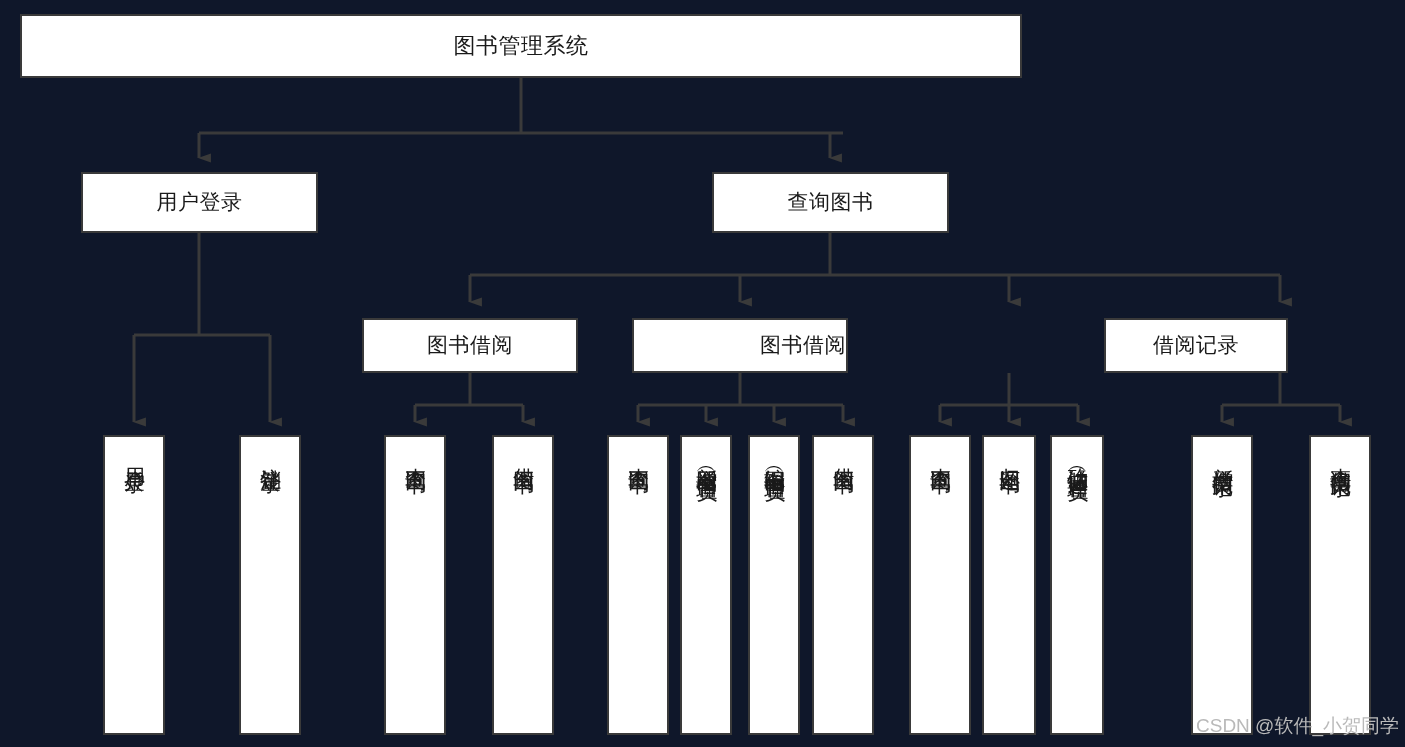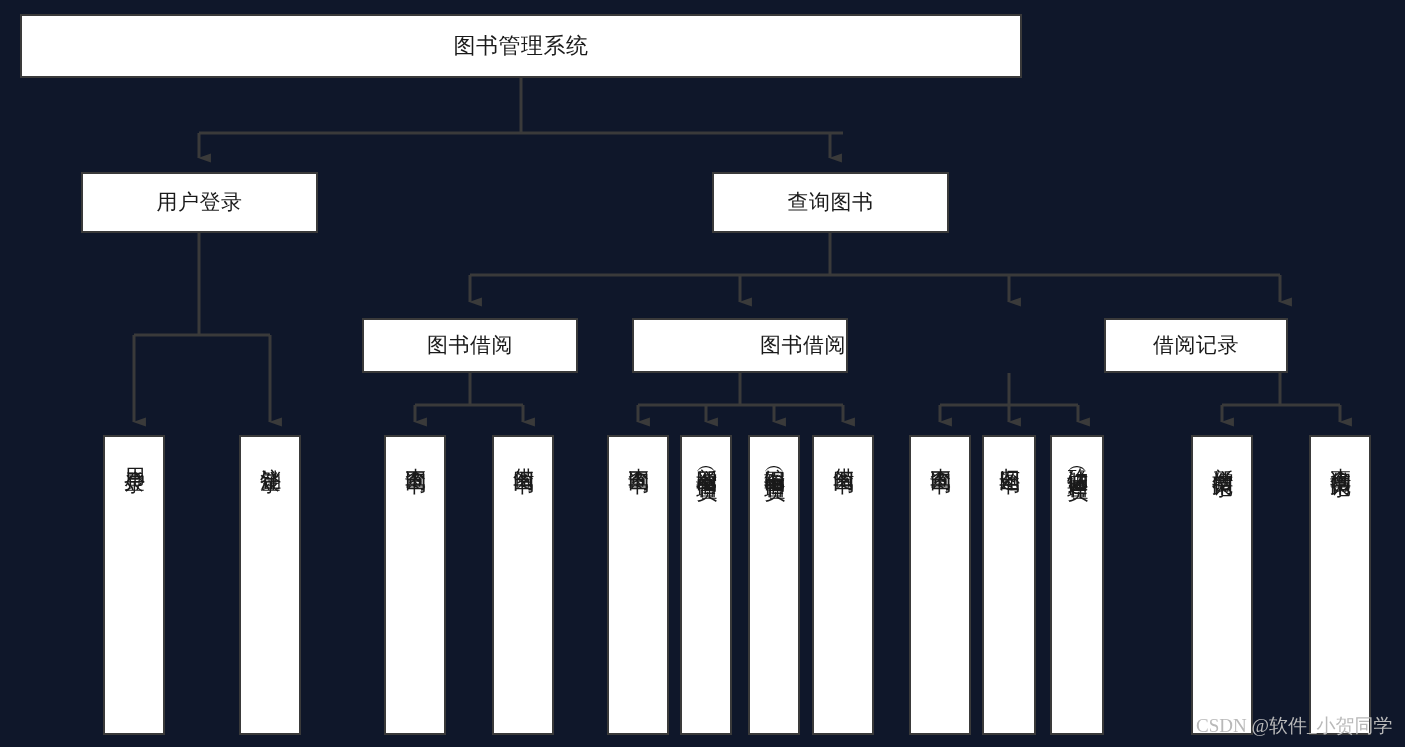--- a/index.html
+++ b/index.html
@@ -60,21 +60,21 @@
     font-size: 21px;
     line-height: 1.12;
     letter-spacing: 2px;
   }
   .watermark {
     position: absolute;
     font-size: 19px;
     color: #b9b9b9;
     white-space: nowrap;
     z-index: 3;
-    font-family: Liberation Serif, serif;
+    font-family: Liberation Sans, sans-serif;
   }
 </style>
 </head>
 <body>
 
 <div id="diagram">
 
   <svg id="edges" viewBox="0 0 1405 747" width="1405" height="747">
     <defs>
       <marker id="arrow" viewBox="0 0 12 14" refX="6" refY="13" markerWidth="11" markerHeight="13" orient="auto-start-reverse" markerUnits="userSpaceOnUse">

